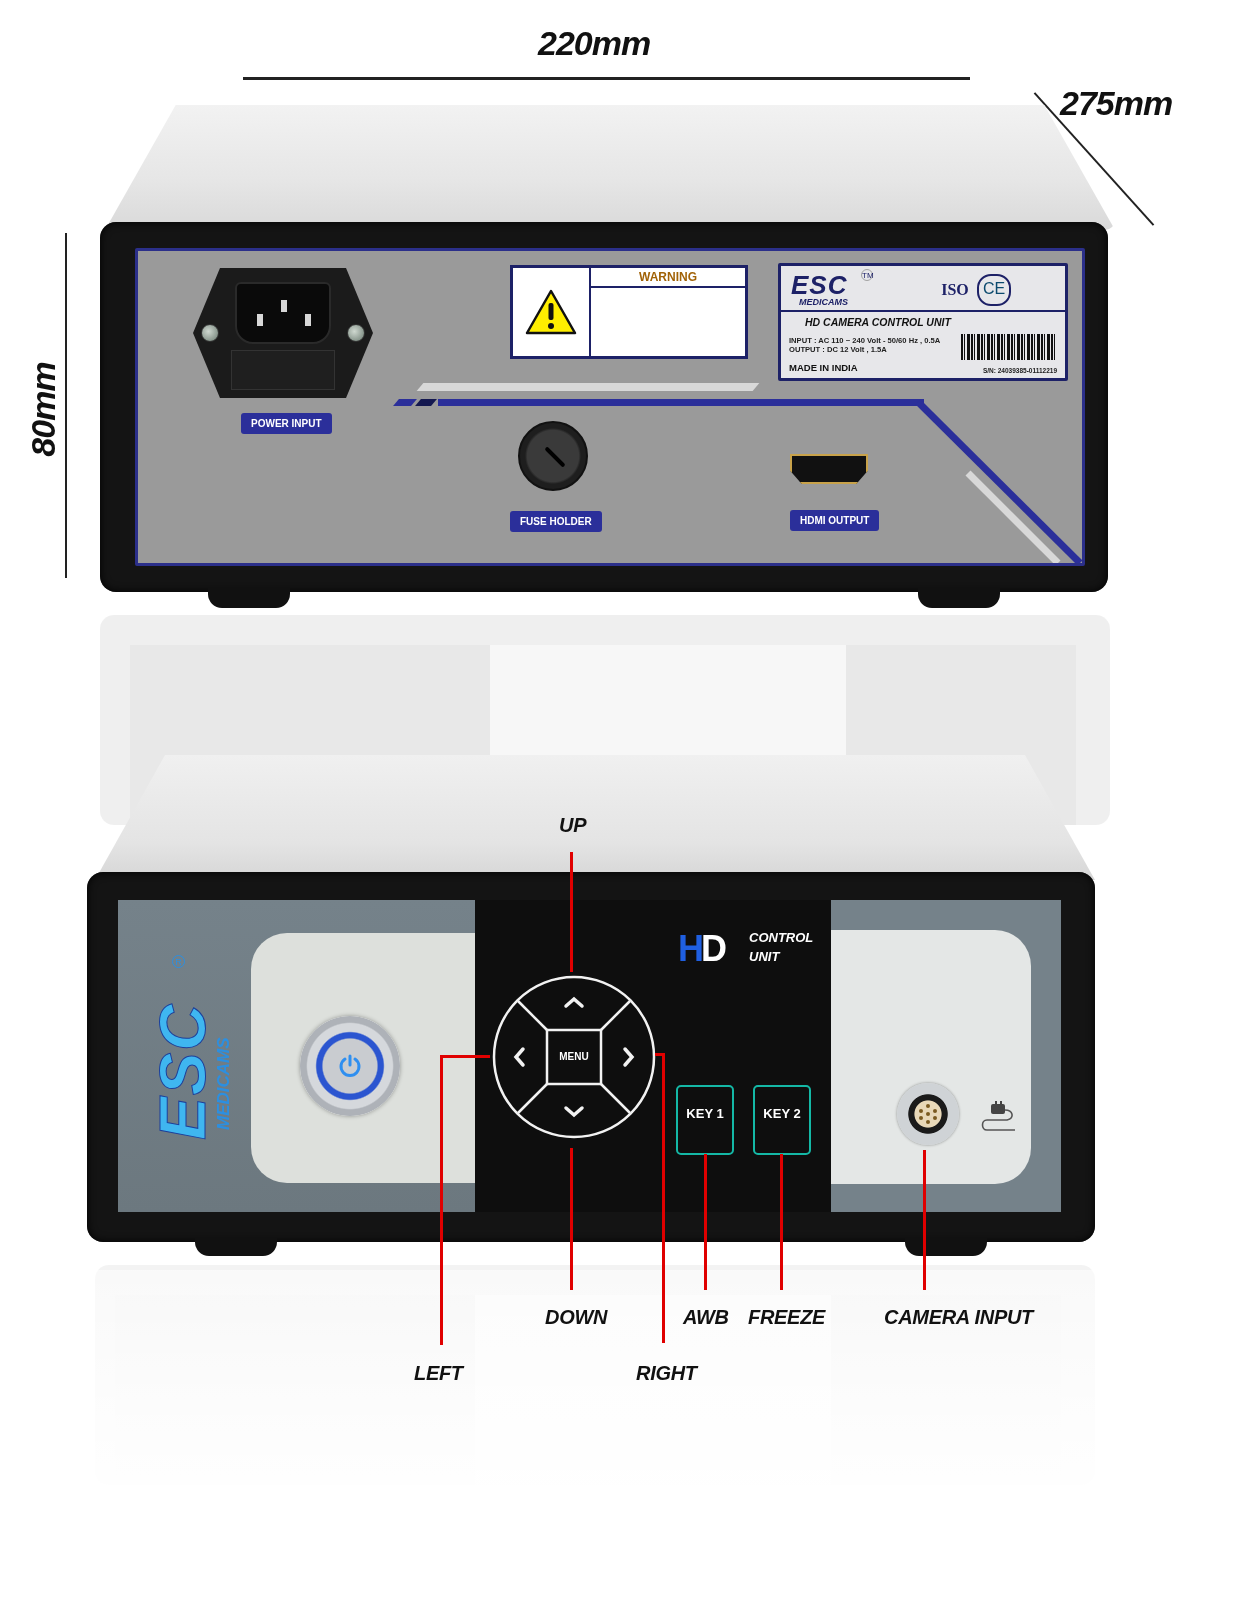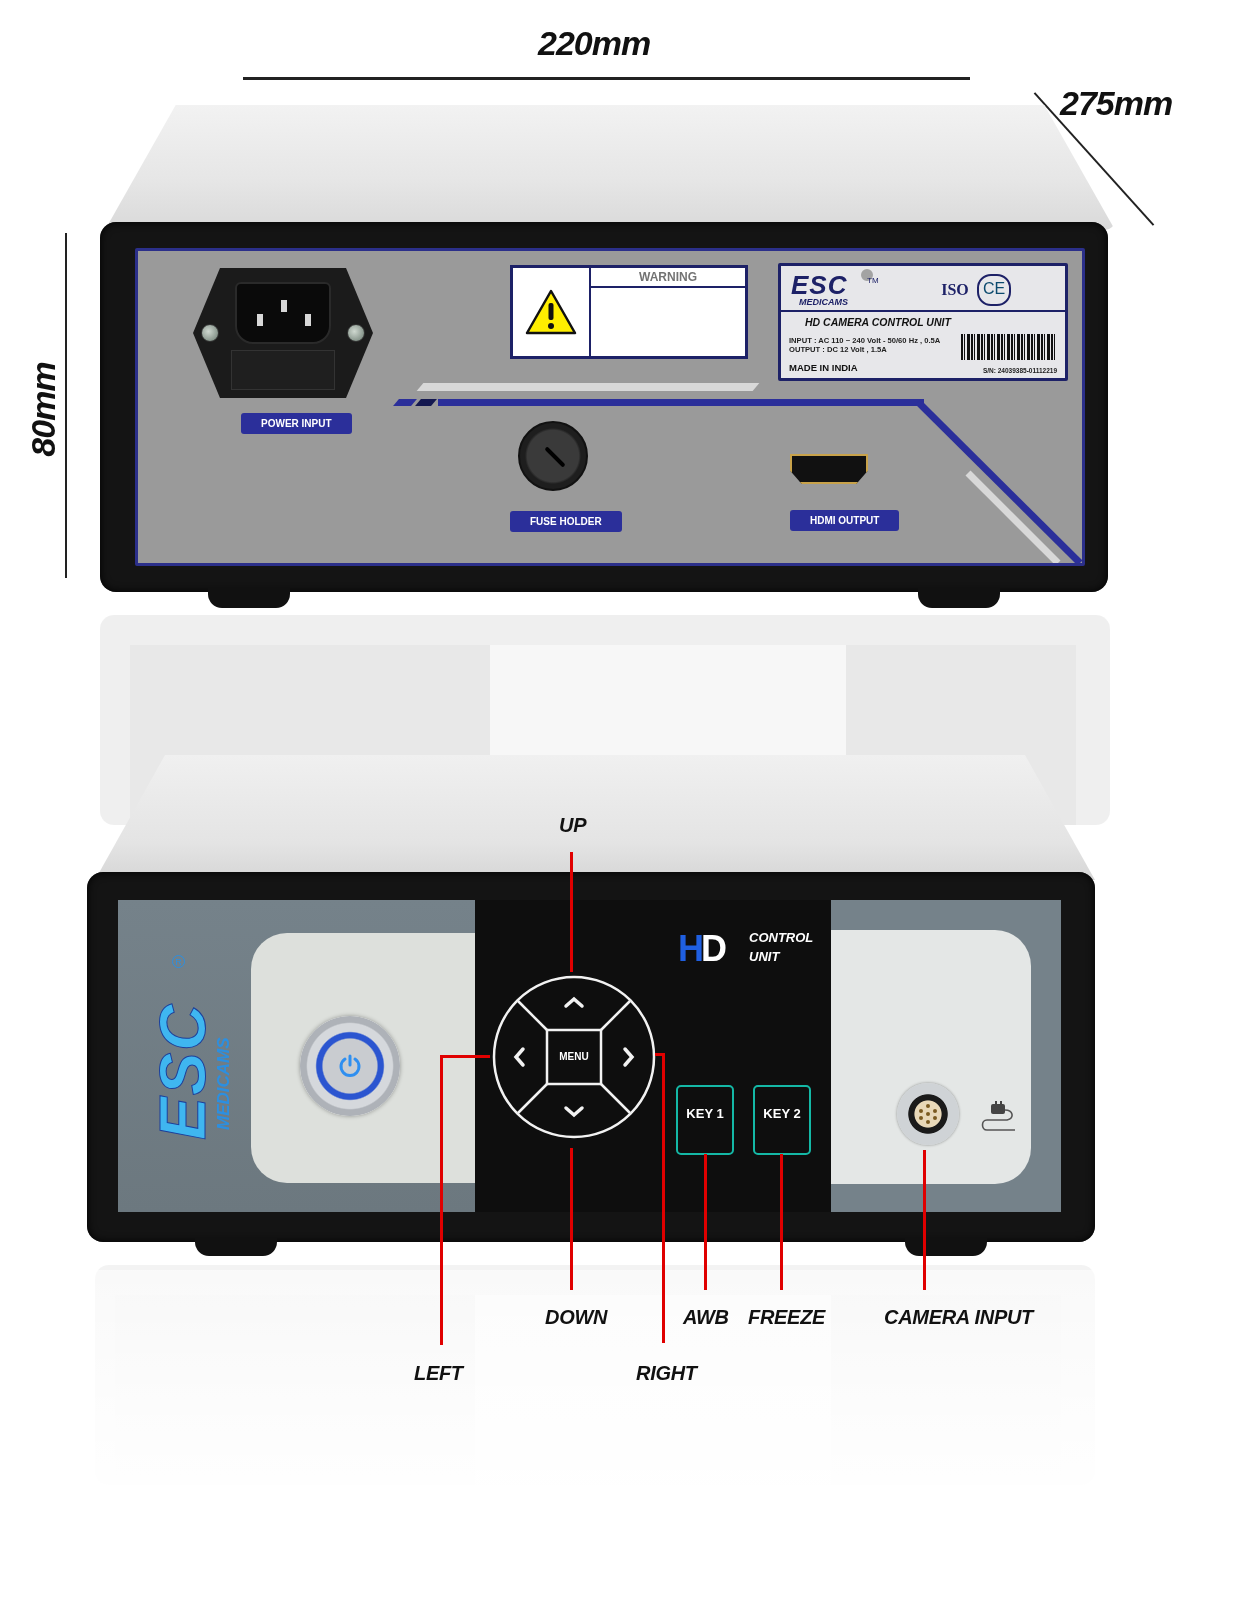--- a/index.html
+++ b/index.html
@@ -33,36 +33,36 @@
     position: absolute; left: 55px; top: 17px; width: 180px; height: 130px; background: #1b1b1b;
     clip-path: polygon(15% 0, 85% 0, 100% 50%, 85% 100%, 15% 100%, 0 50%);
   }
   .iec-screw { position: absolute; width: 18px; height: 18px; border-radius: 50%; background: radial-gradient(circle at 40% 40%, #cfd8d0, #6a7a70); border: 1px solid #333; }
   .iec-socket { position: absolute; left: 42px; top: 14px; width: 96px; height: 62px; background: #0a0a0a; border-radius: 6px 6px 18px 18px; border: 2px solid #2a2a2a; }
   .iec-pin { position: absolute; width: 6px; height: 12px; background: #d8d8d8; }
   .iec-drawer { position: absolute; left: 38px; top: 82px; width: 104px; height: 40px; background: #1f1f1f; border: 1px solid #333; }
 
   .label-badge {
     position: absolute; background: #2b2f9a; color: #fff; font-weight: bold;
-    font-size: 10px; padding: 5px 20px; border-radius: 3px; white-space: nowrap;
+    font-size: 10px; padding: 5px 10px; border-radius: 3px; white-space: nowrap;
     font-family: "Liberation Sans", sans-serif;
   }
 
   
   .warn { position: absolute; left: 372px; top: 14px; width: 238px; height: 94px; background: #fff; border: 3px solid #1d2167; display: flex; }
   .warn-icon-cell { width: 78px; border-right: 2px solid #1d2167; display: flex; align-items: center; justify-content: center; }
   .warn-body { flex: 1; display: flex; flex-direction: column; }
-  .warn-title { font-weight: bold; font-size: 12px; text-align: center; border-bottom: 2px solid #1d2167; padding: 2px 0; color: #737373; }
+  .warn-title { font-weight: bold; font-size: 12px; text-align: center; border-bottom: 2px solid #1d2167; padding: 2px 0; color: #a16207; }
   .warn-text { font-size: 7.4px; font-weight: bold; color: #2b2f7a; padding: 3px 5px; line-height: 1.15; }
 
   
   .spec { position: absolute; left: 640px; top: 12px; width: 290px; height: 118px; background: #e7e7ea; border: 3px solid #1d2167; border-radius: 2px; }
   .spec-top { height: 46px; border-bottom: 2px solid #1d2167; position: relative; }
   .esc-logo { position: absolute; left: 10px; top: 4px; font-family: "Liberation Sans", sans-serif; font-weight: 900; font-style: italic; font-size: 26px; color: #1d2167; letter-spacing: 1px; }
-  .esc-tm { position: absolute; left: 80px; top: 3px; font-size: 8px; color: #1d2167; border: 6px solid #a3a3a3; border-radius: 50%; width: 12px; height: 12px; text-align: left; line-height: 11px; }
+  .esc-tm { position: absolute; left: 80px; top: 3px; font-size: 8px; color: #1d2167; border: 1px solid #a3a3a3; border-radius: 50%; width: 12px; height: 12px; text-align: left; line-height: 11px; }
   .esc-sub { position: absolute; left: 18px; top: 31px; font-size: 9px; font-weight: bold; font-style: italic; color: #1d2167; }
   .iso { position: absolute; left: 158px; top: 12px; width: 32px; height: 24px; border-radius: 50%; font-weight: 900; font-size: 16px; color: #1d2167; text-align: center; line-height: 24px; font-family: "Liberation Serif", serif; }
   .ce { position: absolute; left: 196px; top: 8px; width: 34px; height: 32px; border: 2px solid #1d2167; border-radius: 14px; font-size: 16px; color: #0c4a6e; text-align: center; line-height: 26px; font-family: "Liberation Sans", sans-serif; }
   .spec-title { font-weight: bold; font-style: italic; font-size: 10.5px; color: #111; padding: 4px 24px 0; }
   .spec-line { font-size: 7.6px; font-weight: bold; color: #222; padding: 0 8px; line-height: 1.25; }
   .spec-made { position: absolute; left: 8px; bottom: 5px; font-size: 9.5px; font-weight: bold; color: #111; }
   .barcode { position: absolute; right: 8px; bottom: 18px; width: 96px; height: 26px;
     background: repeating-linear-gradient(90deg, #111 0 2px, #e7e7ea 2px 3px, #111 3px 4px, #e7e7ea 4px 6px, #111 6px 9px, #e7e7ea 9px 10px); }
   .serial { position: absolute; right: 8px; bottom: 4px; font-size: 6.5px; font-weight: bold; color: #222; }
 

